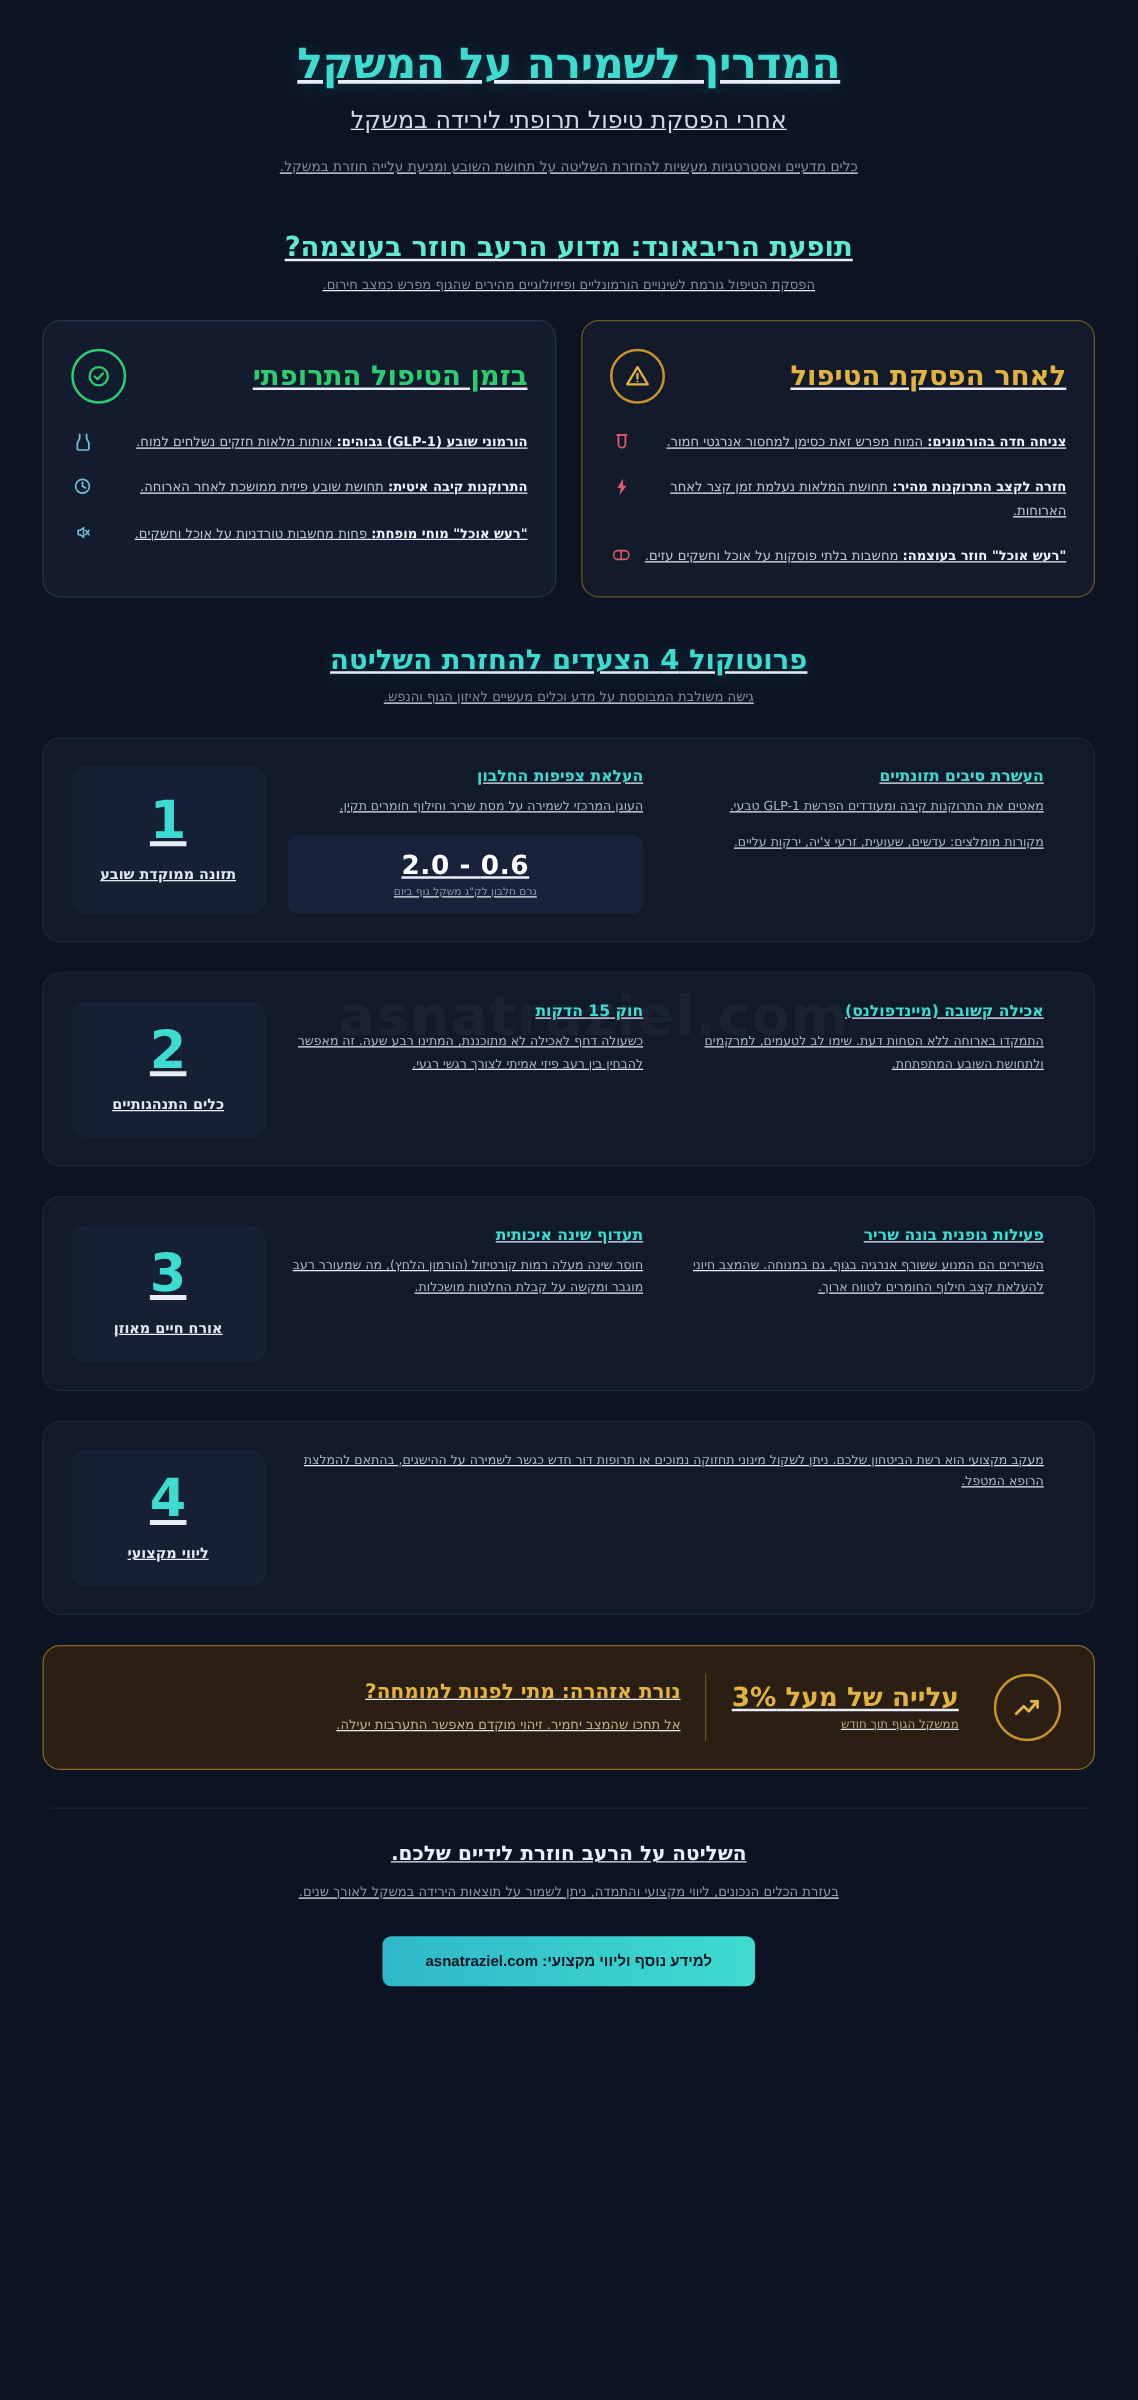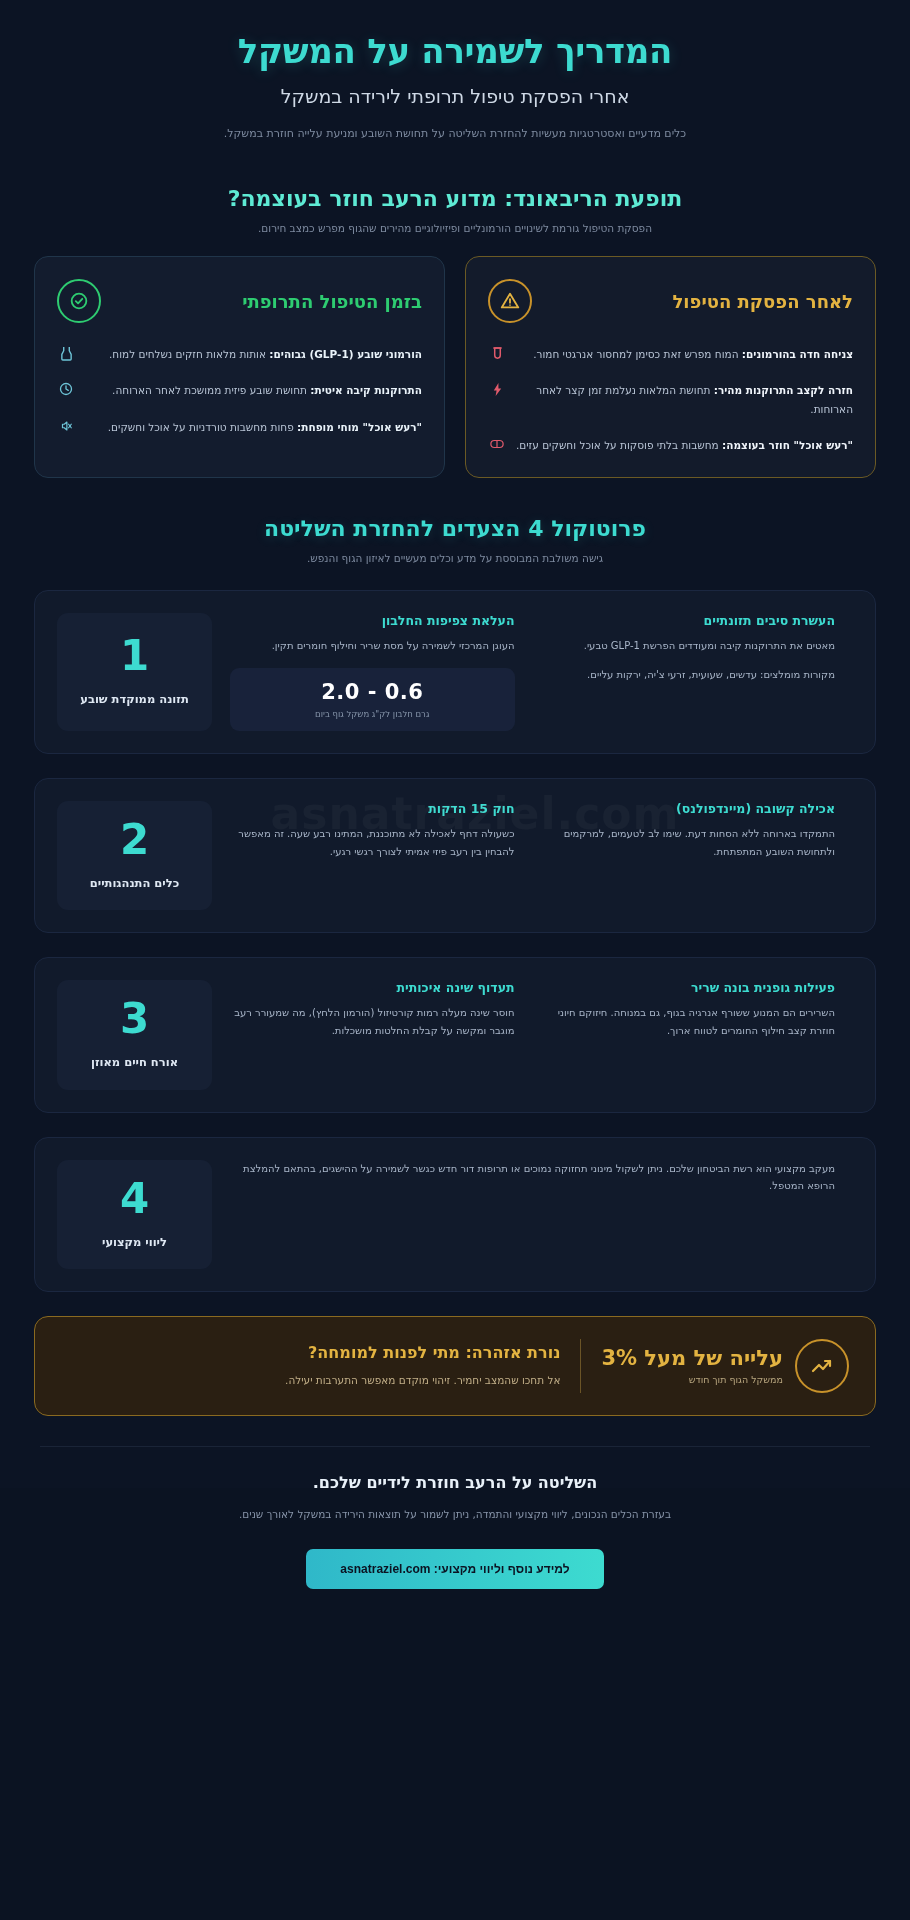--- a/index.html
+++ b/index.html
@@ -6,21 +6,21 @@
   html, body { background:#070d18; }
   body {
     width:910px; height:1920px;
     font-family:"DejaVu Sans", sans-serif;
     background:#0b1322;
     color:#e8eef7;
     direction:rtl;
     overflow:hidden;
     position:relative;
   }
-  .page { width:910px; height:1488px; position:relative; background:#0c1424; }
+  .page { width:910px; height:1488px; position:relative; background:#0c1424;text-decoration:underline; }
 
   
   .hero { padding:30px 40px 6px; text-align:center; }
   .hero h1 {
     font-size:34px; font-weight:bold; color:#3ddbd0; letter-spacing:-0.3px;
     line-height:1.25; text-shadow:0 2px 14px rgba(61,219,208,.20);
   }
   .hero h2 { font-size:19px; font-weight:normal; color:#cfd9e6; margin-top:12px; }
   .hero p  { font-size:11px; color:#7e8ba0; margin-top:18px; line-height:1.6; }
 
@@ -33,21 +33,21 @@
 
   
   .compare { display:flex; gap:20px; padding:0 34px; margin-top:22px; }
   .cardbox {
     flex:1; border-radius:14px; padding:22px 22px 20px;
     background:#141d2f; position:relative;
   }
   .cardbox.amber { border:1px solid #6b5a24; background:#131b2b; }
   .cardbox.green { border:1px solid #20354a; background:#131c2e; }
   .card-head { display:flex; align-items:center; justify-content:flex-start; gap:0; }
-  .card-title { flex:1; font-size:18px; font-weight:bold; text-align:right;padding-left:10px; }
+  .card-title { flex:1; font-size:22px; font-weight:bold; text-align:right;padding-left:10px; }
   .cardbox.amber .card-title { color:#e3b341; }
   .cardbox.green .card-title { color:#2ecc71; }
   .badge-ring {
     width:44px; height:44px; border-radius:50%;
     display:flex; align-items:center; justify-content:center;
     margin-left:0; margin-right:auto;
   }
   .cardbox.amber .badge-ring { border:2px solid #c8922a; }
   .cardbox.green .badge-ring { border:2px solid #2ecc71; }
 
@@ -96,21 +96,21 @@
   
   .warnwrap { padding:0 34px; margin-top:8px; }
   .warn {
     border:1px solid #8a6a20; border-radius:14px; background:#2a1f12;
     padding:22px 26px; display:flex; align-items:center; gap:20px;
   }
   .warn-txt { flex:1; text-align:right; }
   .warn-txt h3 { font-size:16px; font-weight:bold; color:#e3b341; }
   .warn-txt p  { font-size:10.5px; color:#c3b089; margin-top:10px; line-height:1.6; }
   .warn-div { width:1px; align-self:stretch; background:#6b5426; }
-  .warn-stat { display:flex; align-items:center; gap:12px; }
+  .warn-stat { display:flex; align-items:center; gap:28px; }
   .warn-stat .sv { text-align:right; }
   .warn-stat .sv .pct { font-size:21px; font-weight:bold; color:#e3b341; }
   .warn-stat .sv .cap { font-size:9.5px; color:#b8a67f; margin-top:4px; }
   .warn-circle {
     width:54px; height:54px; border-radius:50%; border:2px solid #c8922a;
     display:flex; align-items:center; justify-content:center;
   }
 
   
   .footsep { margin:30px 40px 0; height:1px; background:#1a2437; }
@@ -272,21 +272,21 @@
       <div class="stepnum">
         <div class="n">2</div>
         <div class="lb">כלים התנהגותיים</div>
       </div>
     </div>
 
     <div class="steprow">
       <div class="stepcols">
         <div class="stepcol">
           <h4>פעילות גופנית בונה שריר</h4>
-          <p>השרירים הם המנוע ששורף אנרגיה בגוף, גם במנוחה. חיזוקם חיוני חוזרת קצב חילוף החומרים לטווח ארוך.</p>
+          <p>השרירים הם המנוע ששורף אנרגיה בגוף, גם במנוחה. שהמצב חיוני להעלאת קצב חילוף החומרים לטווח ארוך.</p>
         </div>
         <div class="stepcol">
           <h4>תעדוף שינה איכותית</h4>
           <p>חוסר שינה מעלה רמות קורטיזול (הורמון הלחץ), מה שמעורר רעב מוגבר ומקשה על קבלת החלטות מושכלות.</p>
         </div>
       </div>
       <div class="stepnum">
         <div class="n">3</div>
         <div class="lb">אורח חיים מאוזן</div>
       </div>

